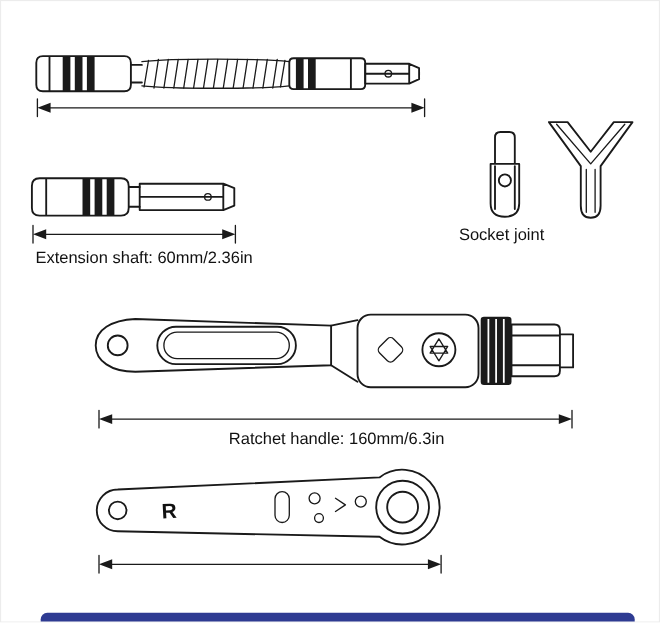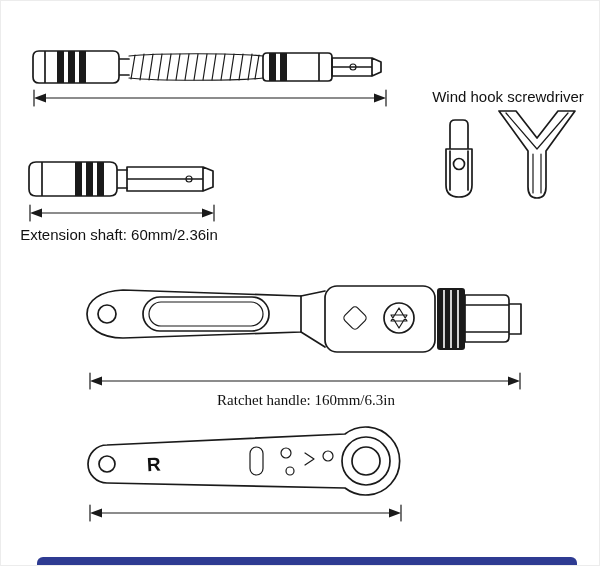--- a/index.html
+++ b/index.html
@@ -101,23 +101,23 @@
       <circle class="ln" cx="365" cy="460" r="14"></circle>
     </g>
 
     <g>
       <path class="thin" d="M89,504 V520 M400,504 V520 M100,512 H389"></path>
       <path class="blk" d="M89,512 L101,507.5 V516.5 Z M400,512 L388,507.5 V516.5 Z"></path>
     </g>
   </svg>
 
 
-  <div class="label" style="left:418px; top:88px; width:178px;">Wind hook screwdriver</div>
 
+  <div class="label" style="left:396px; top:205px; width:118px;">Socket joint</div>
 
-  <div class="label" style="left:4px; top:226px; width:228px;">Extension shaft: 60mm/2.36in</div>
+  <div class="label" style="left:16px; top:226px; width:228px;">Extension shaft: 60mm/2.36in</div>
 
-  <div class="label" style="left:90px; top:391px; width:430px;font-family:Liberation Serif, serif;">Ratchet handle: 160mm/6.3in</div>
+  <div class="label" style="left:90px; top:391px; width:430px;">Ratchet handle: 160mm/6.3in</div>
 
 
   <div class="footer-bar"></div>
 
 </div>
 
 </body></html>

